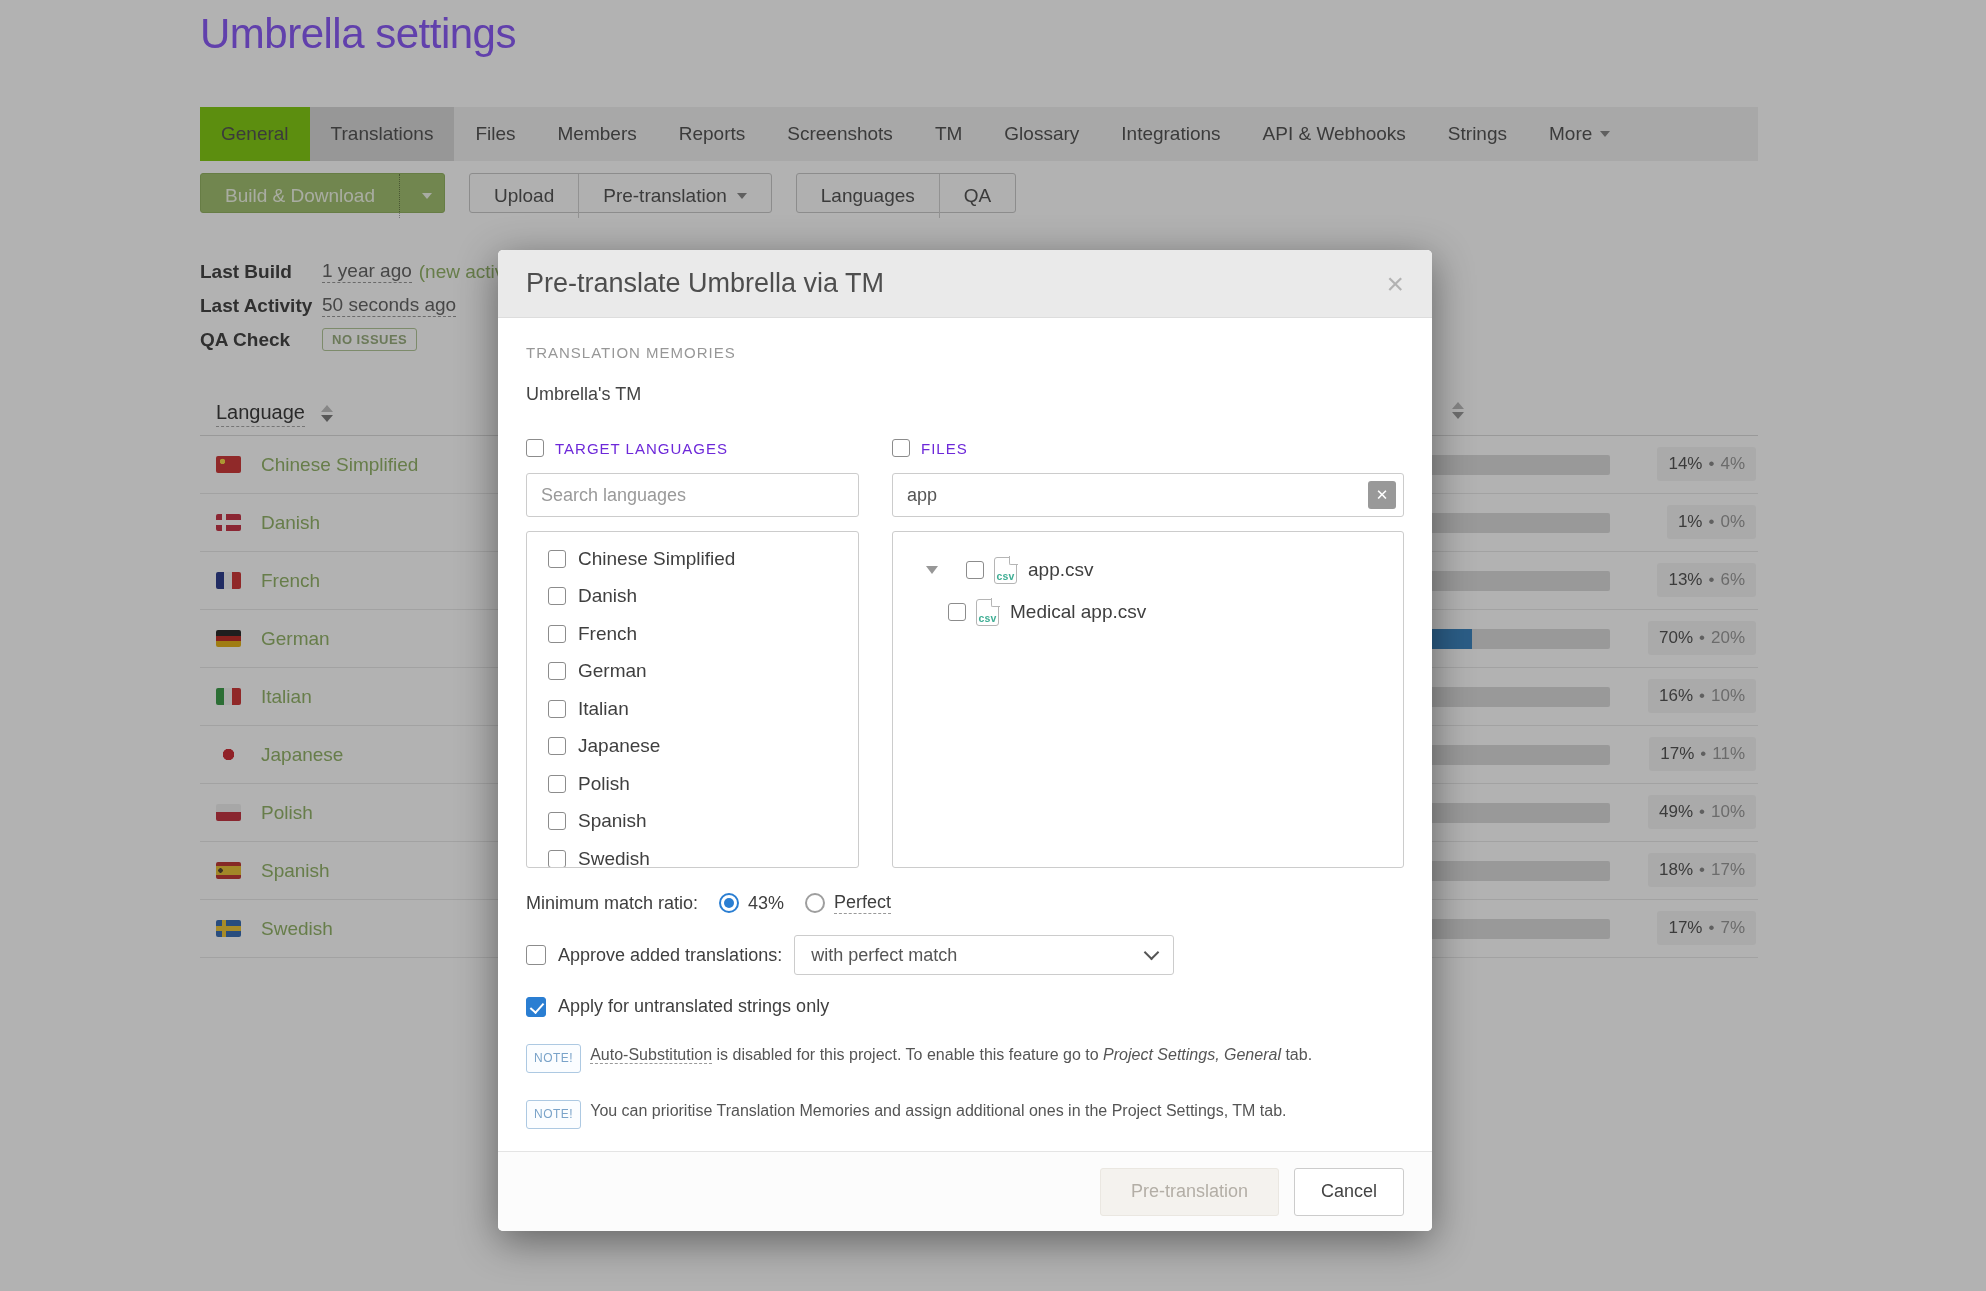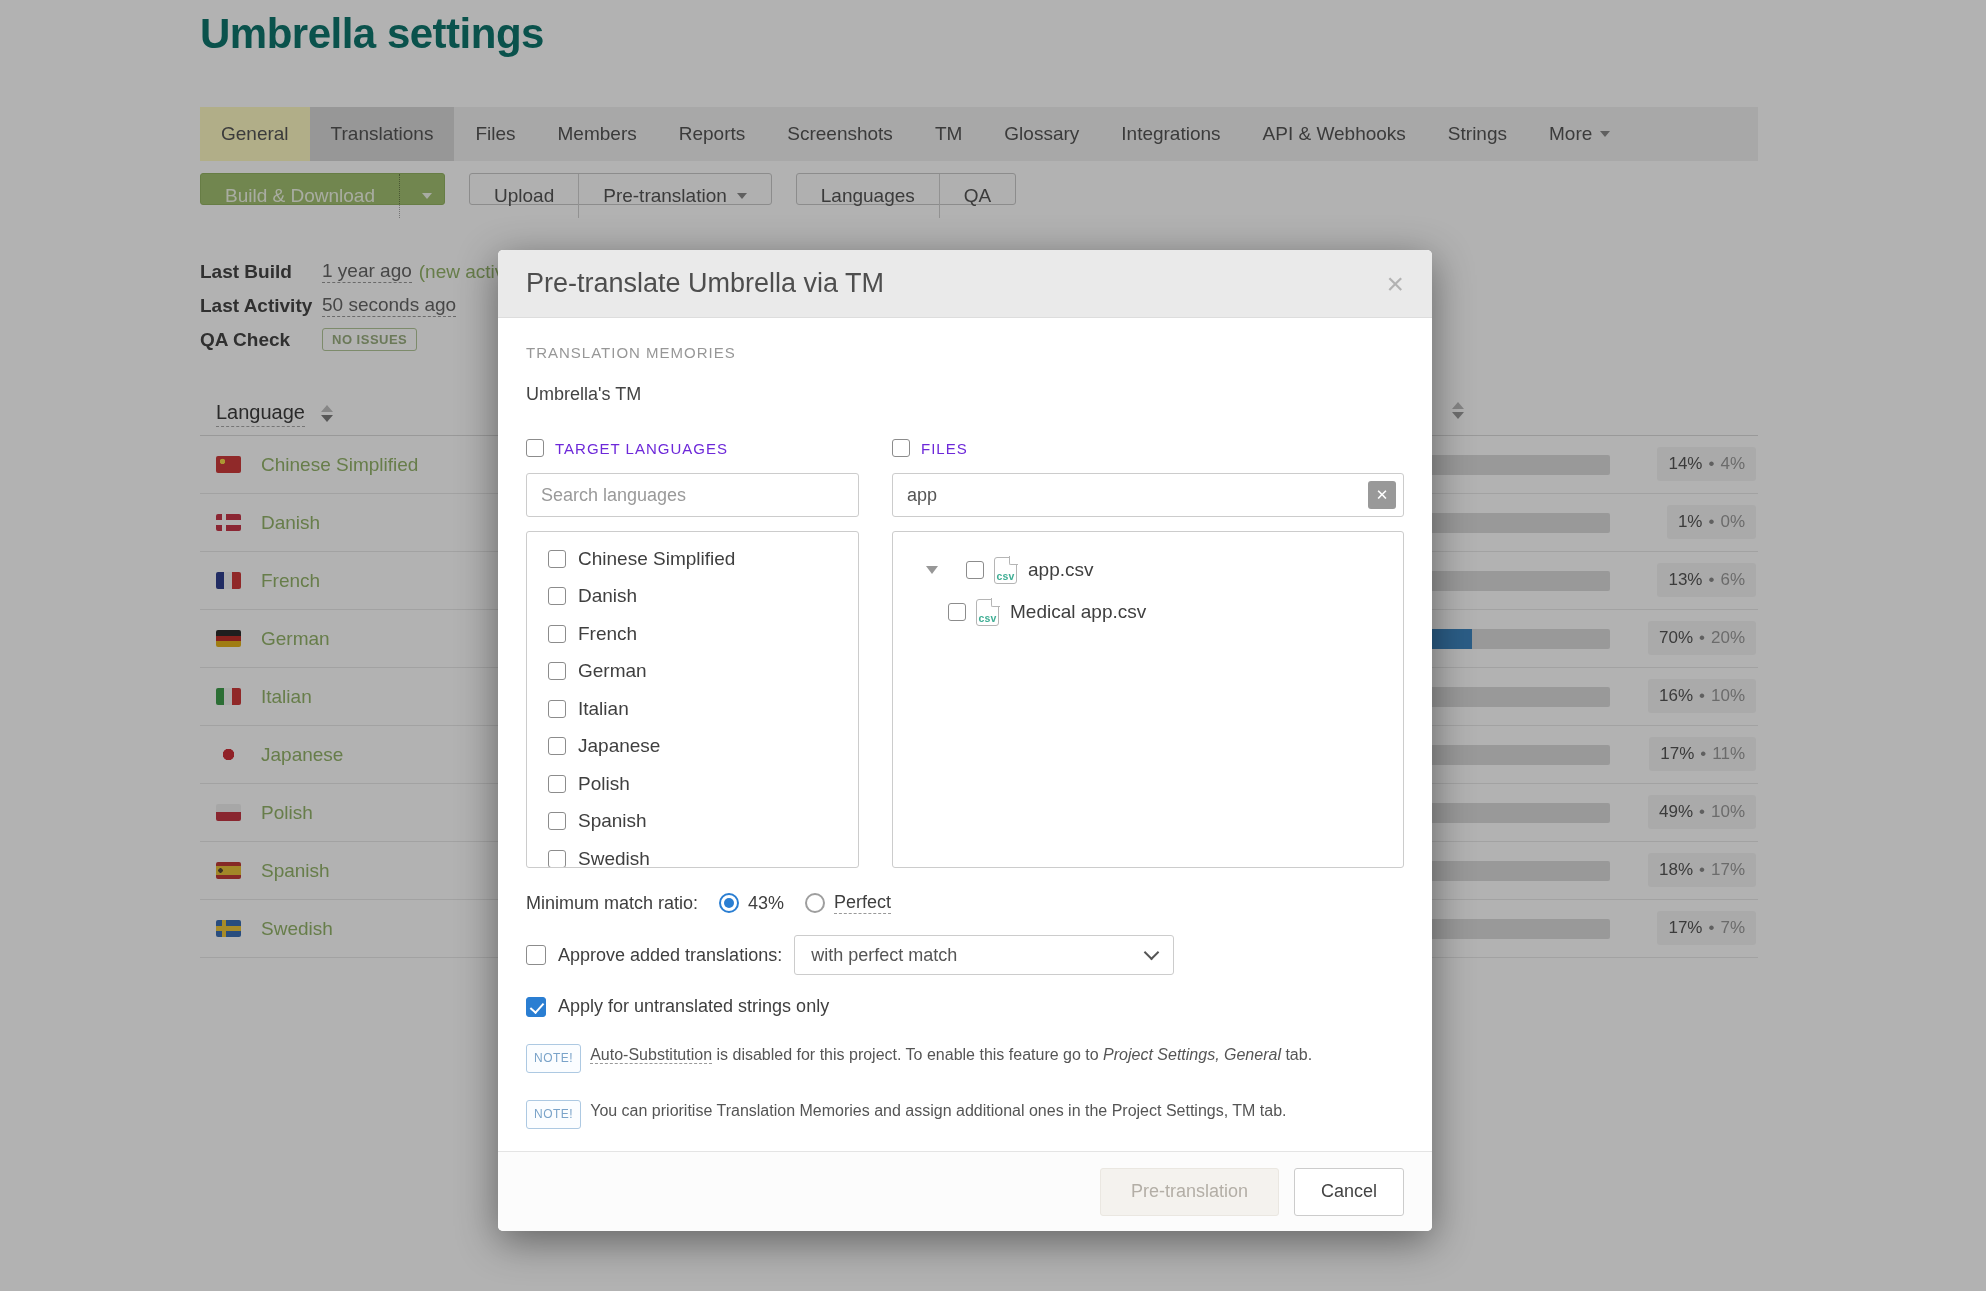--- a/index.html
+++ b/index.html
@@ -7,44 +7,44 @@
   body {
     font-family: "Liberation Sans", "DejaVu Sans", sans-serif;
     background:#fff; overflow:hidden; position:relative;
     color:#444;
   }
   .page { position:absolute; inset:0; background:#fff; }
 
   
   .page-title {
     position:absolute; left:200px; top:10px;
-    font-size:42px; font-weight:700; color:#0f766e; letter-spacing:-0.5px;
+    font-size:42px; font-weight:400; color:#8b5cf6; letter-spacing:-0.5px;
   }
 
   
   .tabbar {
     position:absolute; left:200px; top:107px; width:1558px; height:54px;
     background:#f1f1f1; display:flex; align-items:stretch;
   }
   .tab {
     display:flex; align-items:center; padding:0 21px;
     font-size:19px; color:#555; cursor:pointer; white-space:nowrap;
   }
-  .tab.first { background:#fef9c3; }
+  .tab.first { background:#84cc16; }
   .tab.active { background:#d9d9d9; }
   .tab .caret-sm { margin-left:8px; }
 
   .caret-sm {
     width:0; height:0; display:inline-block;
     border-left:5px solid transparent; border-right:5px solid transparent;
     border-top:6px solid #8a8a8a;
   }
 
   
-  .toolbar { position:absolute; left:200px; top:173px; height:32px; display:flex; }
+  .toolbar { position:absolute; left:200px; top:173px; height:40px; display:flex; }
   .btn-group { display:flex; border:1px solid #c9c9c9; border-radius:3px; background:#fcfcfc; margin-right:24px; }
   .btn {
     display:flex; align-items:center; padding:0 24px; font-size:19px; color:#555;
     cursor:pointer; white-space:nowrap; height:44px;
   }
   .btn + .btn { border-left:1px solid #d2d2d2; }
   .btn-group.green { background:#a3c172; border-color:#94b363; }
   .btn-group.green .btn { color:#f2f7e8; }
   .btn-group.green .btn + .btn { border-left:1px dotted rgba(0,0,0,0.35); }
   .btn-group.green .caret-sm { border-top-color:rgba(255,255,255,0.85); }

